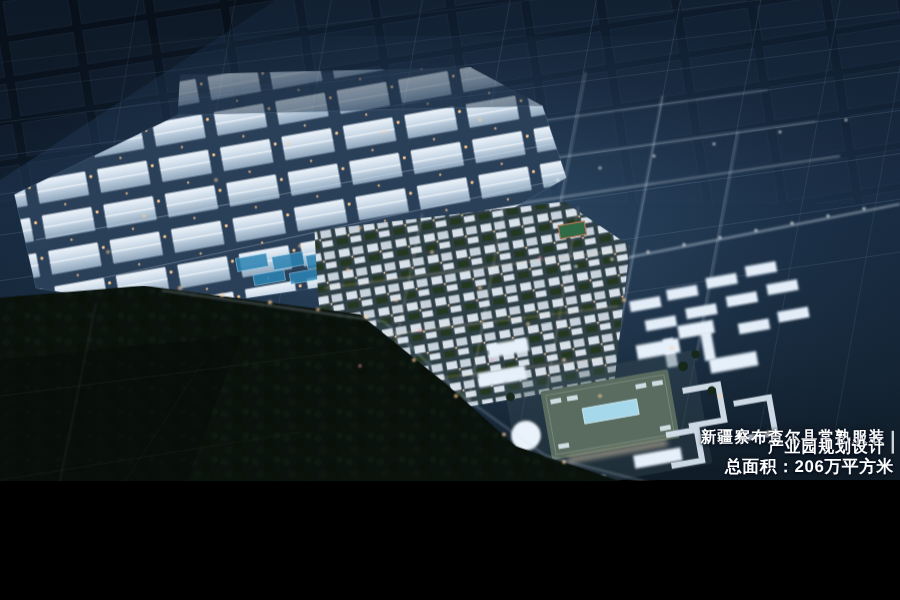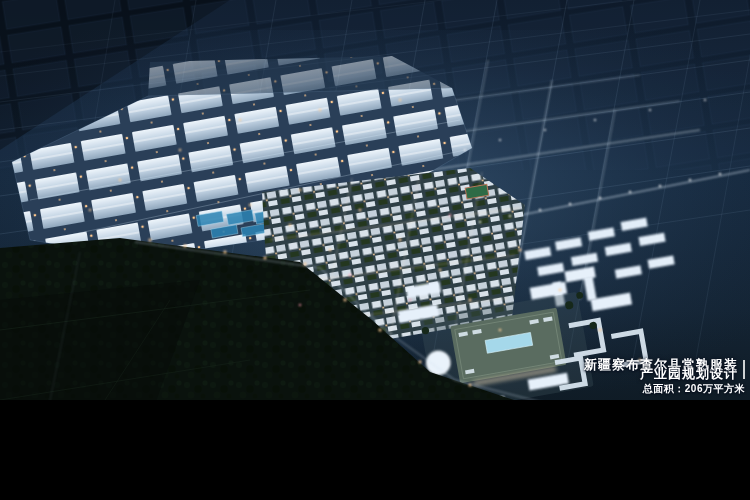--- a/index.html
+++ b/index.html
@@ -16,21 +16,21 @@
     display:inline-block;padding-right:5px;
     border-right:2px solid rgba(255,255,255,0.8);
     margin-bottom:2px;
   }
   .caption .title-line{
     font-size:13px;font-weight:bold;line-height:9.5px;letter-spacing:1px;
     text-shadow:0 1px 2px rgba(4,12,28,.95),0 0 4px rgba(4,12,28,.8);
     white-space:nowrap;
   }
   .caption .info-line{
-    font-size:10px;font-weight:bold;line-height:11px;letter-spacing:.5px;
+    font-size:14px;font-weight:bold;line-height:11px;letter-spacing:.5px;
     text-shadow:0 1px 2px rgba(4,12,28,.95),0 0 3px rgba(4,12,28,.8);
     white-space:nowrap;margin-top:1px;
   }
 </style>
 </head>
 <body>
 
 <div class="stage">
 <svg width="750" height="500" viewBox="0 0 750 500" xmlns="http://www.w3.org/2000/svg">
   <defs>

